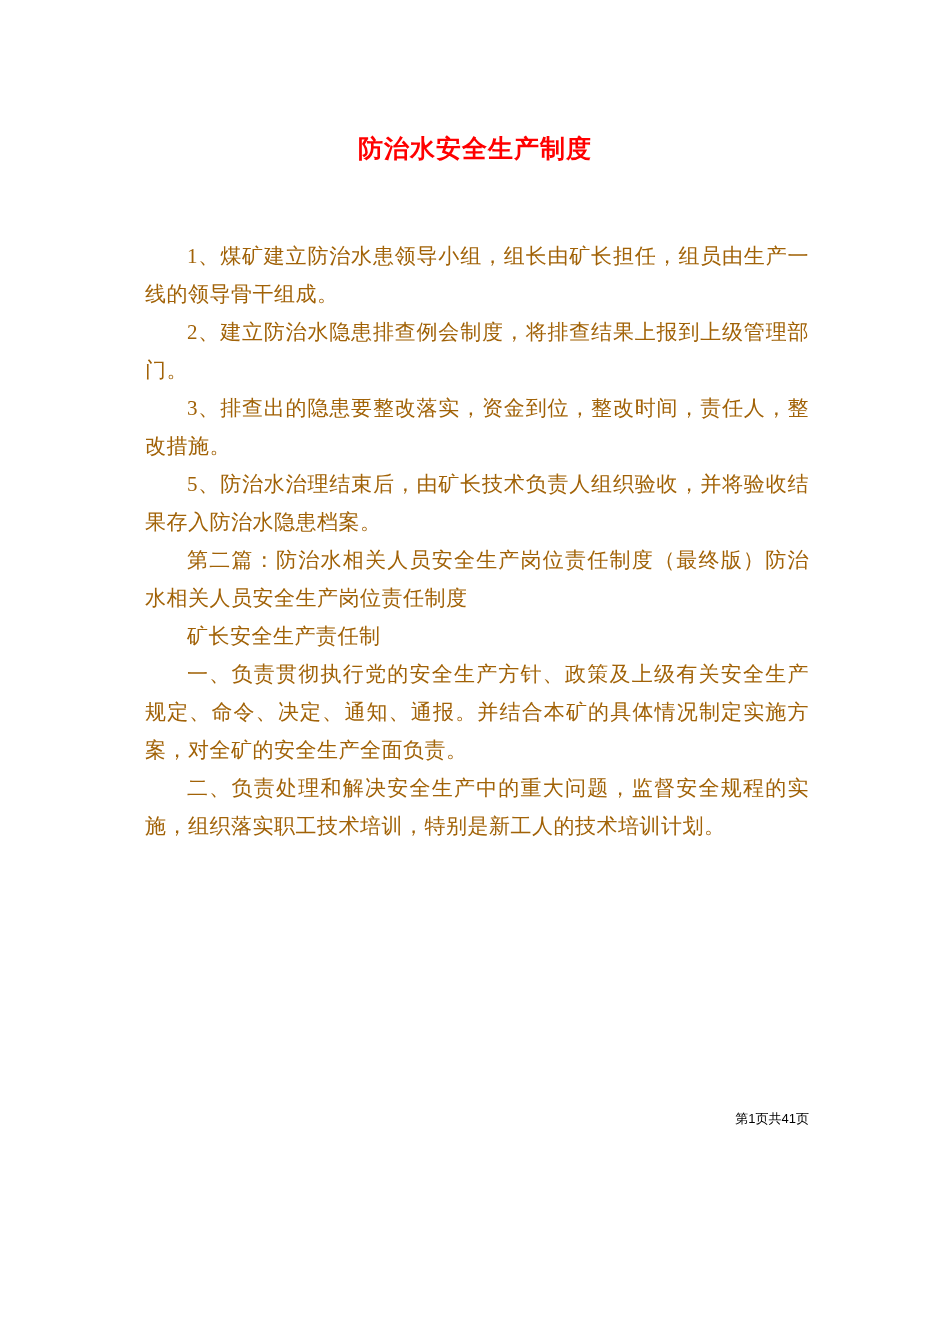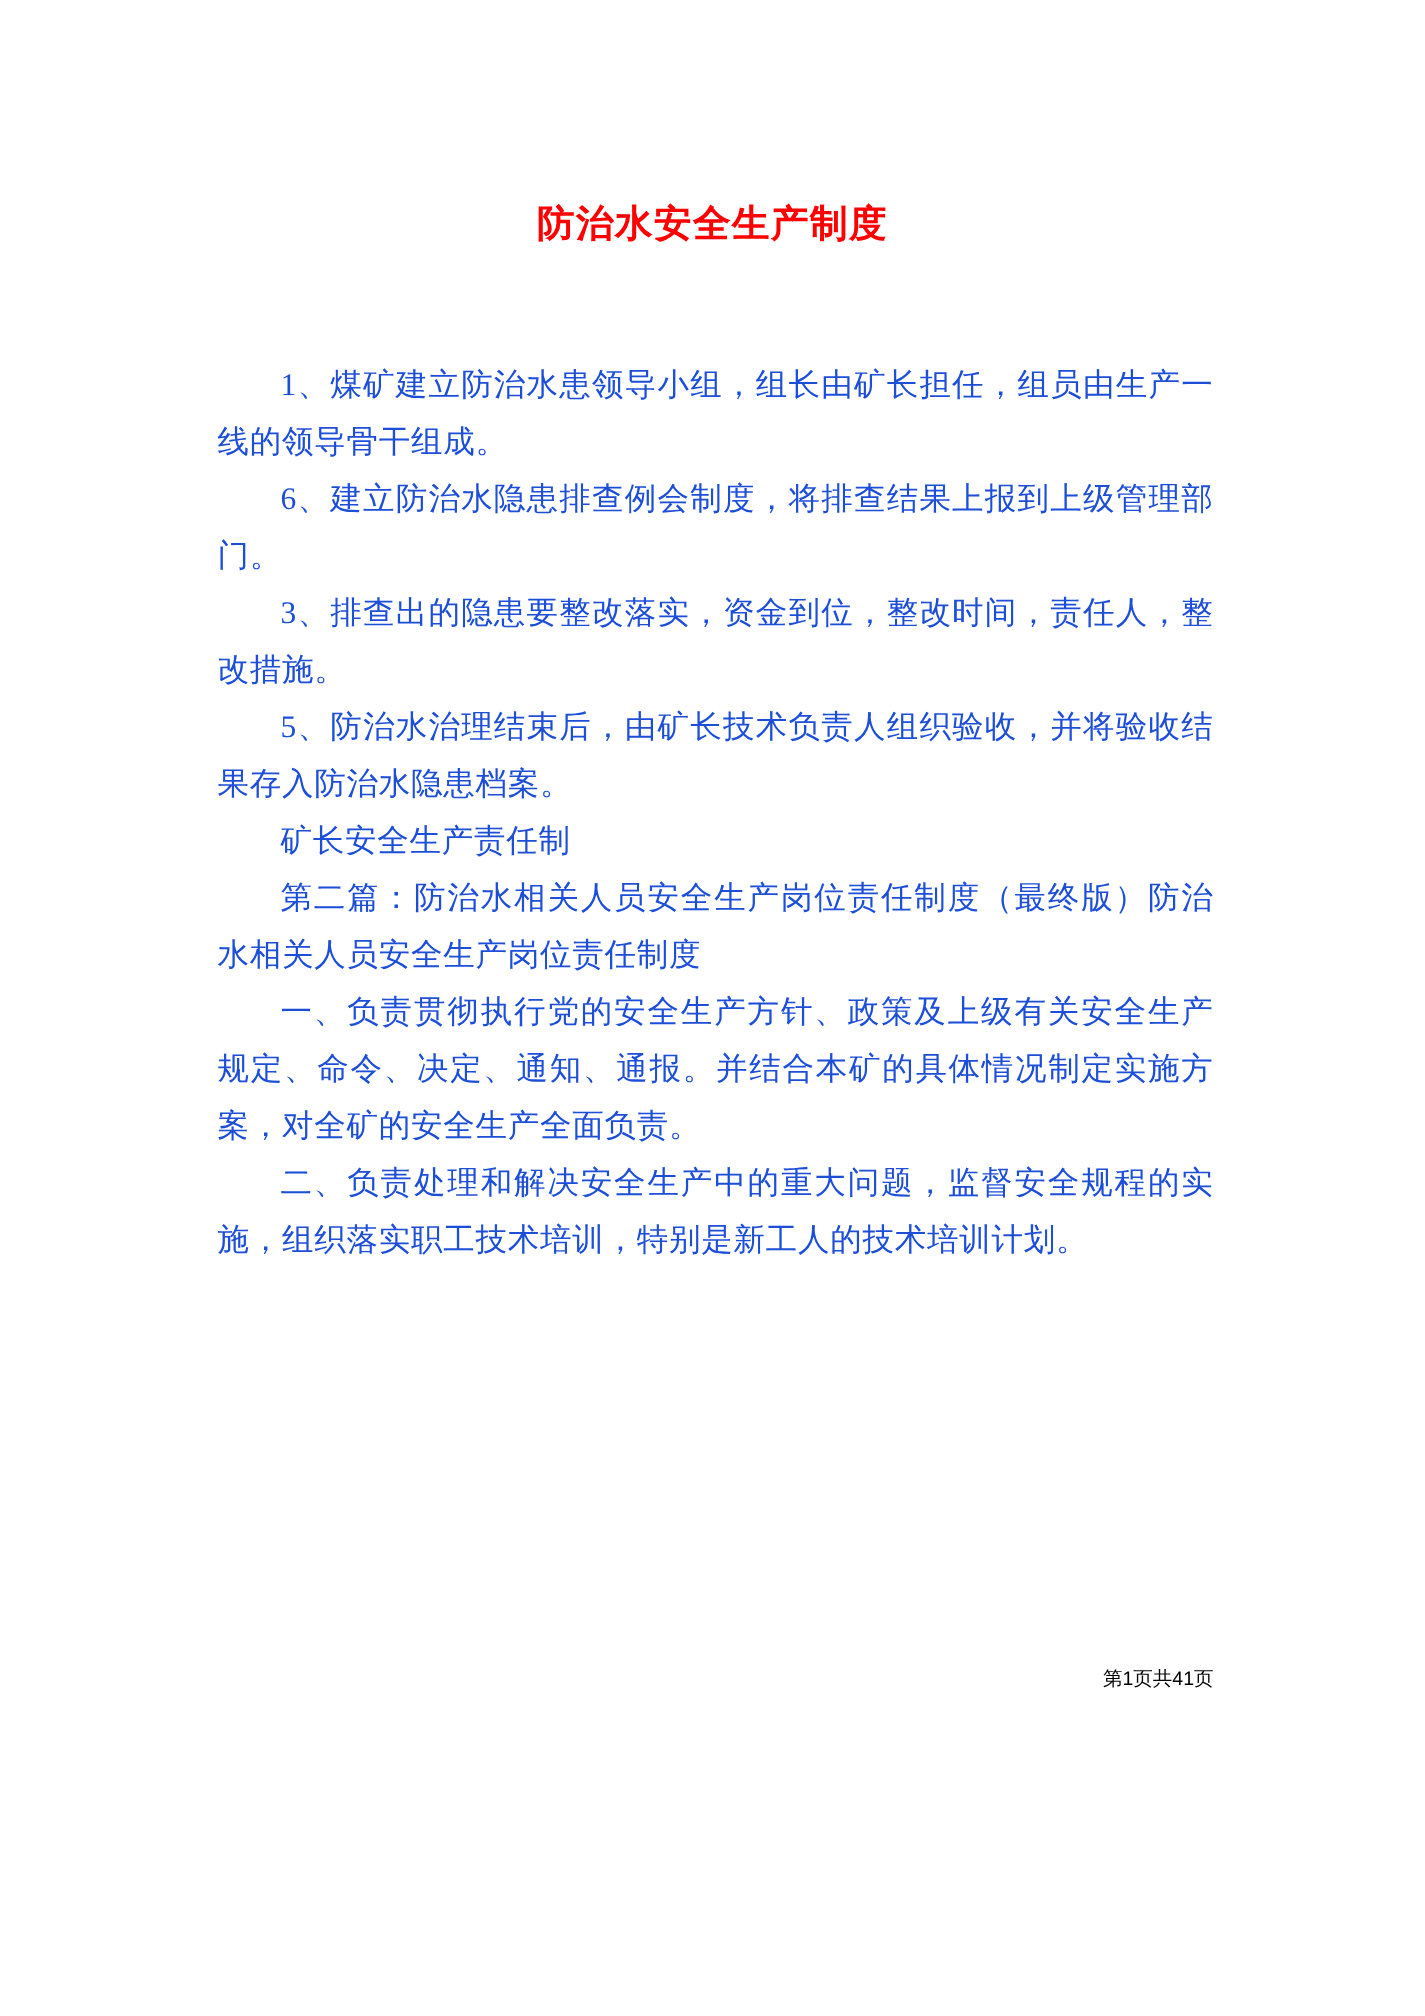--- a/index.html
+++ b/index.html
@@ -30,21 +30,21 @@
     letter-spacing: 1px;
   }
 
   .doc-content {
     position: absolute;
     top: 237px;
     left: 145px;
     width: 664px;
     font-size: 21px;
     line-height: 38px;
-    color: #1d4ed8;
+    color: #a16207;
     text-align: justify;
     letter-spacing: 0.5px;
   }
 
   .doc-content p {
     text-indent: 2em;
     margin: 0;
   }
 
   .page-footer {
@@ -58,25 +58,25 @@
 </style>
 </head>
 <body>
 
 <div class="page">
 
   <h1 class="doc-title" style="color: rgb(255, 0, 0);">防治水安全生产制度</h1>
 
   <div class="doc-content">
       <p>1、煤矿建立防治水患领导小组，组长由矿长担任，组员由生产一线的领导骨干组成。</p>
-      <p>6、建立防治水隐患排查例会制度，将排查结果上报到上级管理部门。</p>
+      <p>2、建立防治水隐患排查例会制度，将排查结果上报到上级管理部门。</p>
       <p>3、排查出的隐患要整改落实，资金到位，整改时间，责任人，整改措施。</p>
       <p>5、防治水治理结束后，由矿长技术负责人组织验收，并将验收结果存入防治水隐患档案。</p>
+      <p>第二篇：防治水相关人员安全生产岗位责任制度（最终版）防治水相关人员安全生产岗位责任制度</p>
       <p>矿长安全生产责任制</p>
-      <p>第二篇：防治水相关人员安全生产岗位责任制度（最终版）防治水相关人员安全生产岗位责任制度</p>
       <p>一、负责贯彻执行党的安全生产方针、政策及上级有关安全生产规定、命令、决定、通知、通报。并结合本矿的具体情况制定实施方案，对全矿的安全生产全面负责。</p>
       <p>二、负责处理和解决安全生产中的重大问题，监督安全规程的实施，组织落实职工技术培训，特别是新工人的技术培训计划。</p>
     </div>
 
   <div class="page-footer">
     <span>第1页共41页</span>
   </div>
 
 </div>
 

